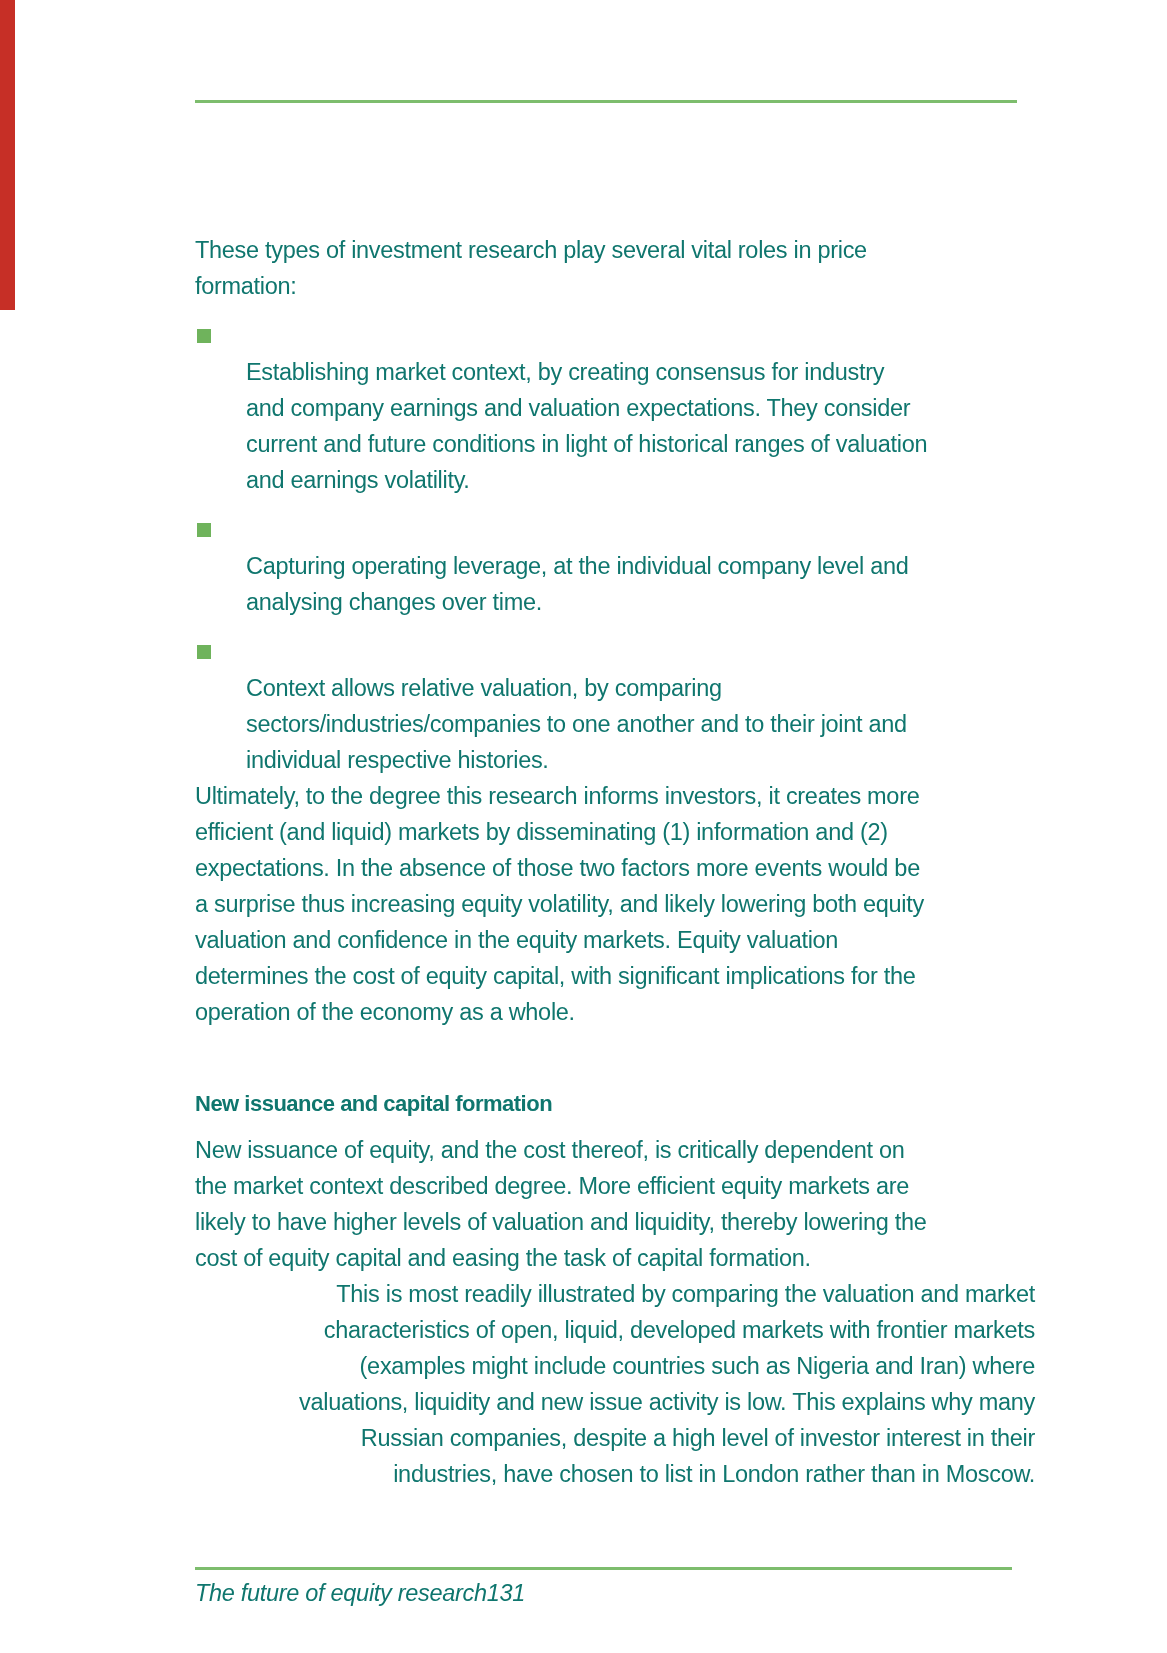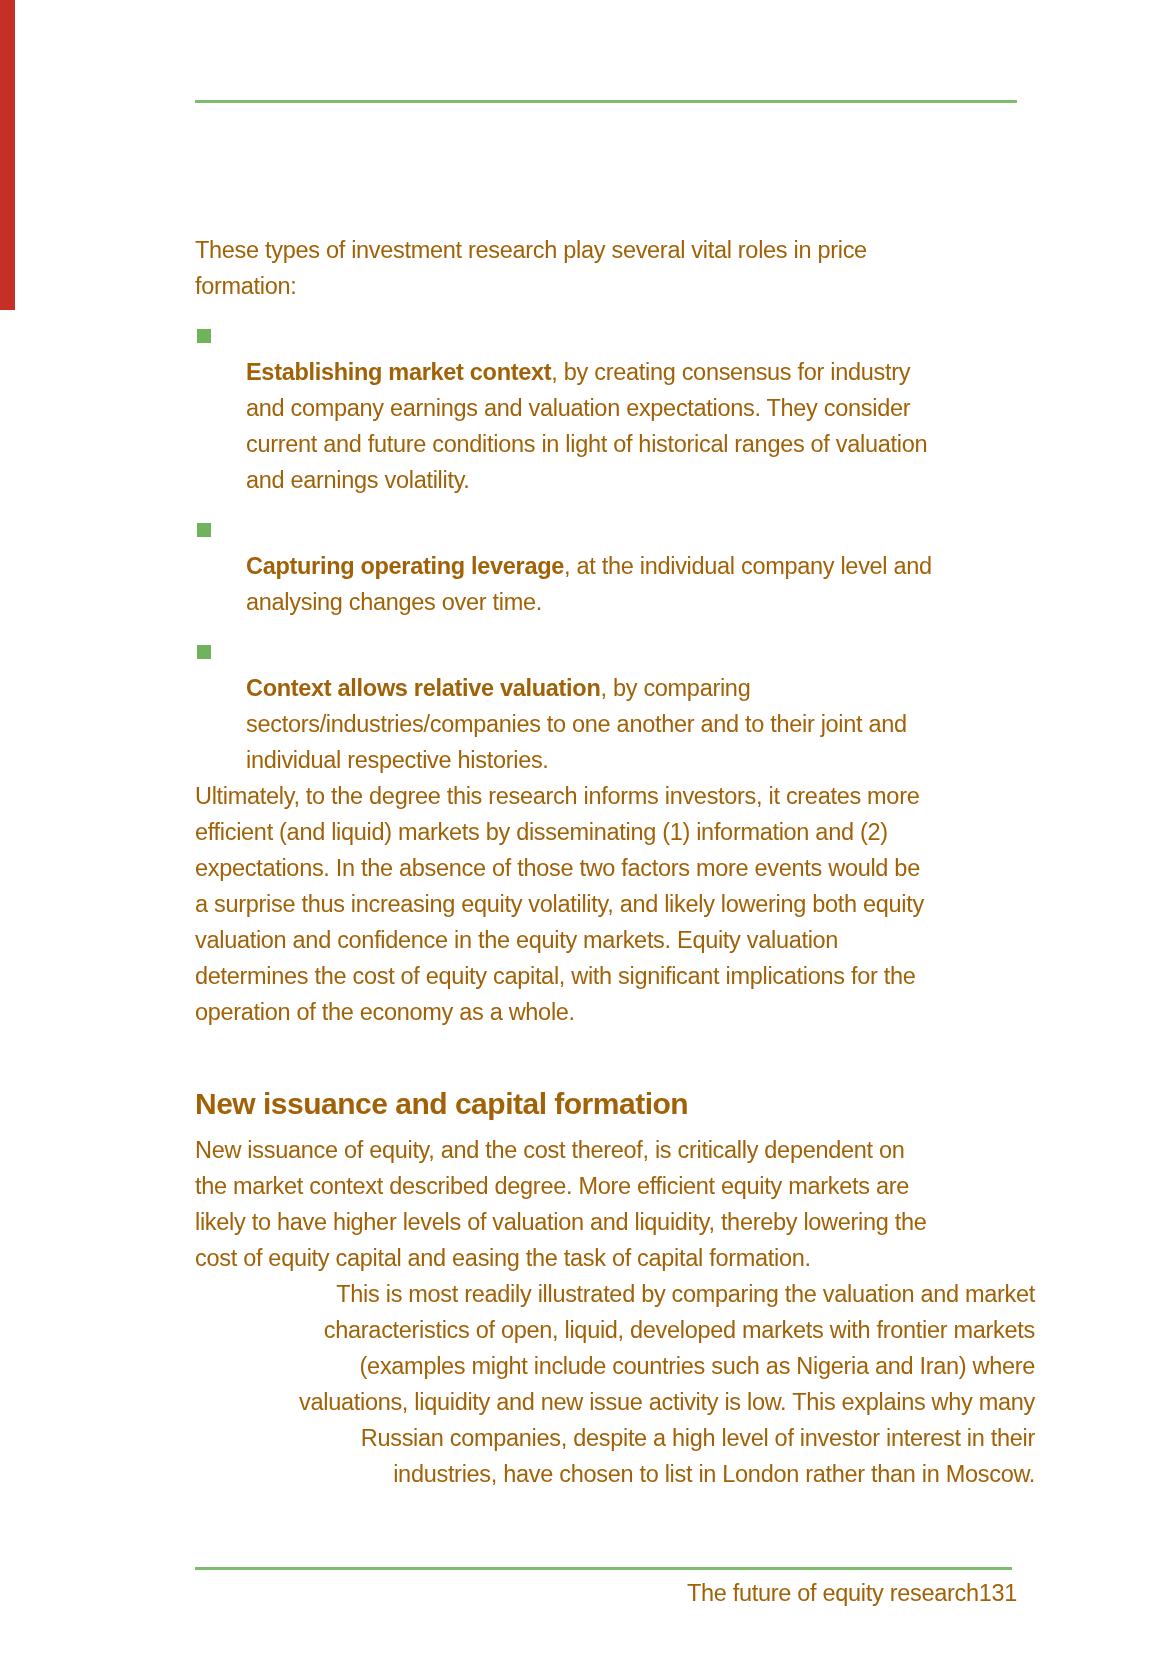--- a/index.html
+++ b/index.html
@@ -1,67 +1,67 @@
 <!DOCTYPE html>
 <html><head>
 <meta charset="utf-8">
 <style>
   html,body { margin:0; padding:0; background:#ffffff; }
   .page {
     position:relative;
     width:1167px; height:1653px;
     background:#ffffff;
     font-family:"Liberation Sans","DejaVu Sans",sans-serif;
-    color:#a16207;
+    color:#0f766e;
     overflow:hidden;
   }
   .ribbon {
     position:absolute; left:0; top:0;
     width:15px; height:310px;
     background:#c62f26;
   }
   .rule-top {
     position:absolute; left:195px; top:100px;
     width:822px; height:3px;
     background:#7dbd6d;
   }
   .content {
     position:absolute; left:195px; top:232px;
     width:840px;
   }
   .content p, .content li {
     font-size:23.5px; line-height:36px; letter-spacing:-0.3px;
     margin:0; white-space:pre-line;
   }
-  .content b { font-weight:700; }
+  .content b { font-weight:400; }
   .bullets { list-style:none; margin:14px 0 0 0; padding:0; }
   .bullets li { position:relative; padding-left:51px; }
   .bullets li + li { margin-top:14px; }
   .bullet-sq {
     position:absolute; left:2px; top:11px;
     width:14px; height:14px;
     background:#6fb35c;
   }
   .mt18 { margin-top:18px; }
   .mt4  { margin-top:4px; }
   .mt26 { margin-top:26px;text-align:right; }
   .content h1 {
-    font-size:30px; line-height:48px; letter-spacing:-0.5px;
+    font-size:22px; line-height:48px; letter-spacing:-0.5px;
     font-weight:700; margin:50px 0 4px 0; white-space:pre-line;
   }
   .rule-footer {
     position:absolute; left:195px; top:1567px;
     width:817px; height:3px;
     background:#7dbd6d;
   }
   .footer-row {
     position:absolute; left:195px; top:1576px;
     width:822px;
-    display:flex; justify-content:flex-end; align-items:baseline;
-    font-size:23.5px; line-height:34px; letter-spacing:-0.3px;
+    display:flex; justify-content:flex-start; align-items:baseline;
+    font-size:23.5px; line-height:34px; letter-spacing:-0.3px;font-style:italic;
   }
 </style>
 </head>
 <body>
 
 <div class="page">
 
   <div class="ribbon" style="background-color: rgb(198, 47, 38);"></div>
 
   <div class="rule-top" style="background-color: rgb(125, 189, 109);"></div>

